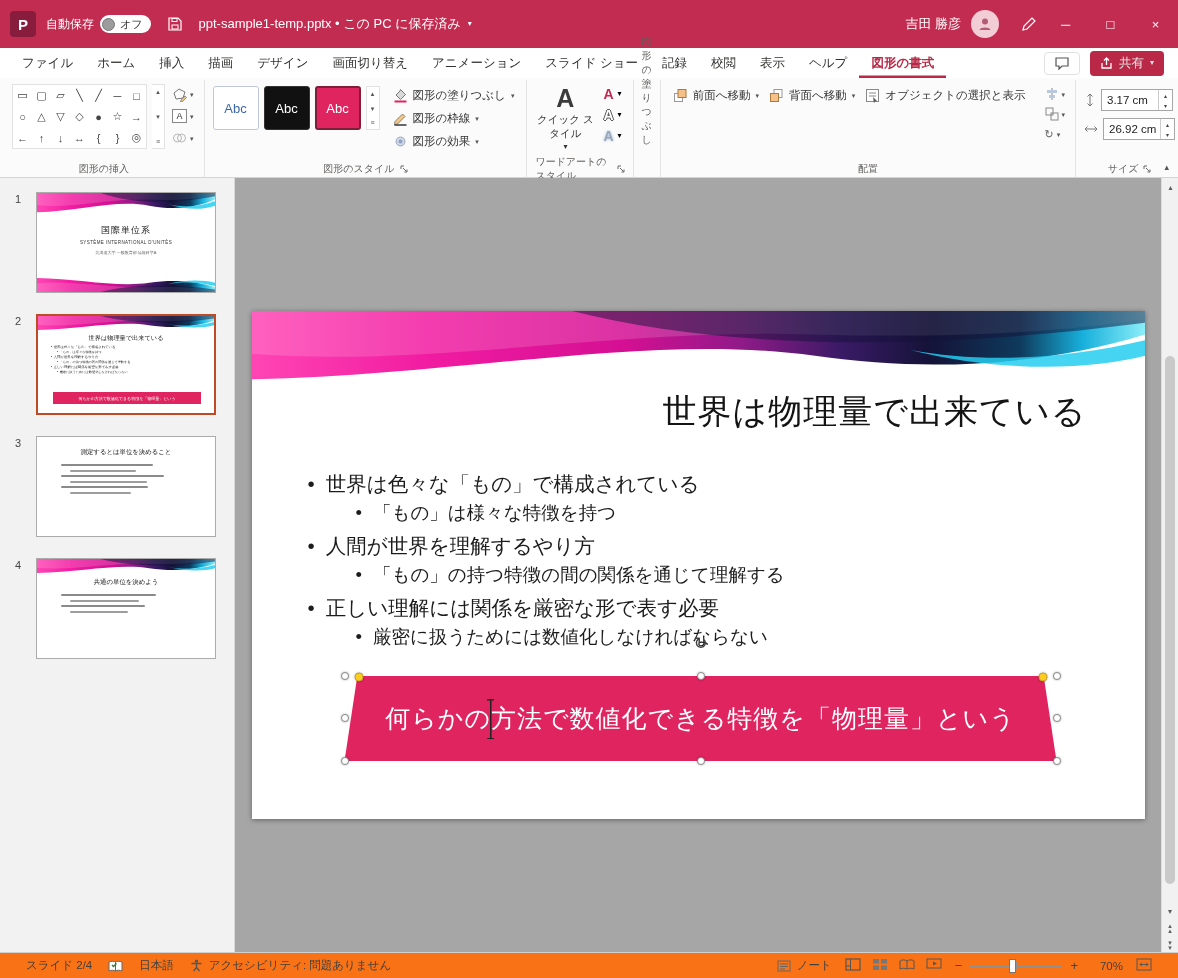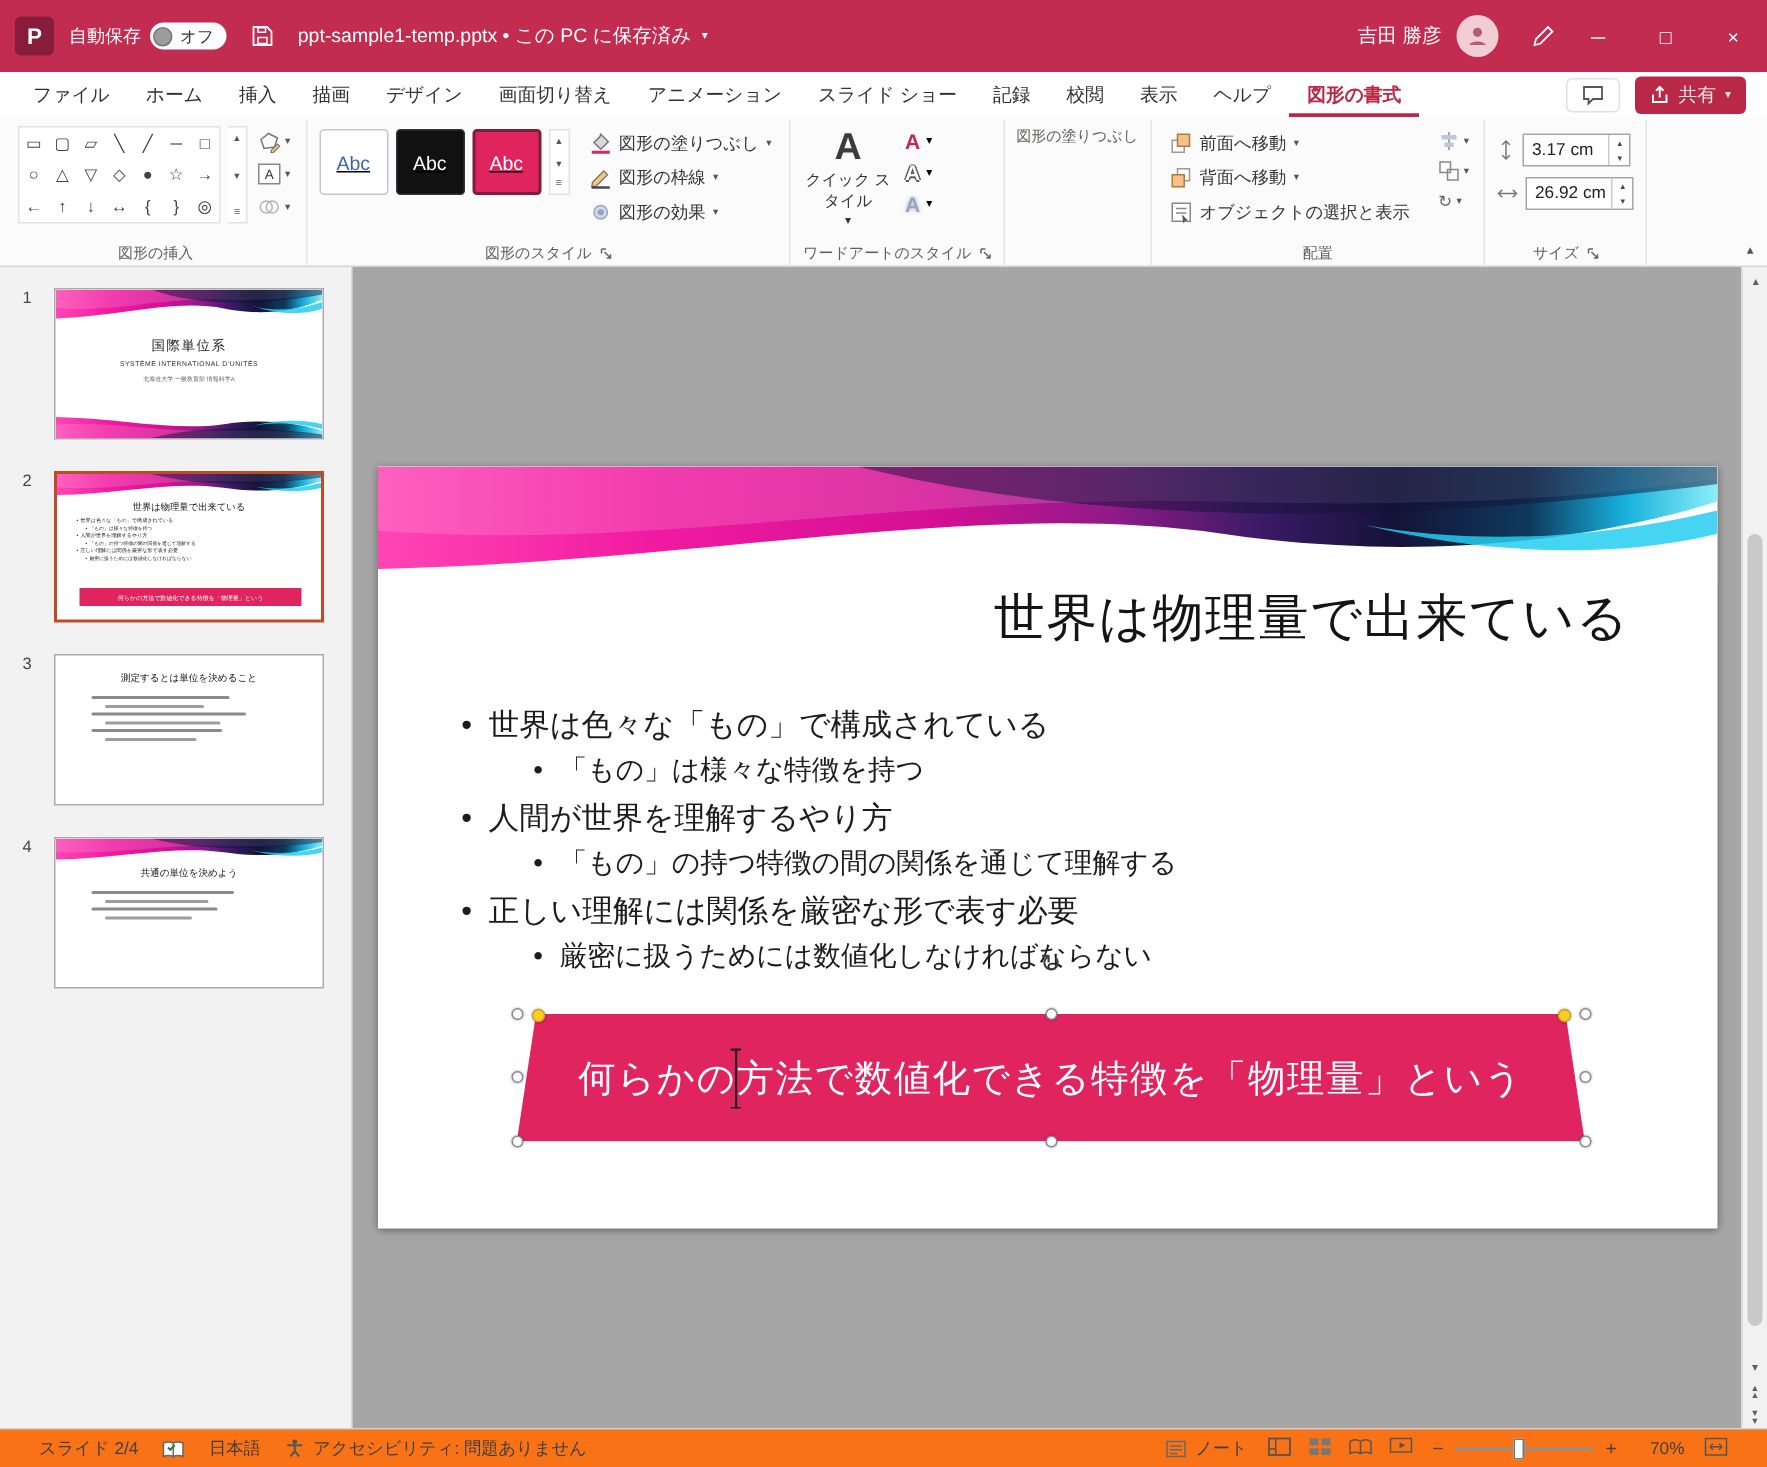--- a/index.html
+++ b/index.html
@@ -38,38 +38,38 @@
   .ribbon { flex:0 0 100px; background:#fbfbfb; border-bottom:1px solid #d4d4d4; display:flex; padding:2px 2px 0 4px; position:relative; }
   .rgroup { display:flex; flex-direction:column; padding:2px 8px 0; border-right:1px solid #e3e3e3; }
   .g-body { flex:1; display:flex; align-items:flex-start; gap:5px; }
   .g-label { height:17px; display:flex; align-items:center; justify-content:center; font-size:10px; color:#605e5c; gap:5px; }
   .shape-grid { display:grid; grid-template-columns:repeat(7,19px); grid-auto-rows:21px; border:1px solid #e2e2e2; background:#fff; margin-top:2px; }
   .shape-cell { display:flex; align-items:center; justify-content:center; font-size:11px; color:#444; }
   .mini-scroll { width:13px; height:65px; display:flex; flex-direction:column; justify-content:space-between; align-items:center; margin-top:2px; border:1px solid #e2e2e2; border-left:none; background:#fff; font-size:7px; color:#555; padding:3px 0; }
   .stack-col { display:flex; flex-direction:column; gap:4px; margin-top:3px; }
   .stack-row { display:flex; align-items:center; gap:3px; height:18px; padding:0 2px; font-size:9px; color:#444; }
   .tb-box { width:15px; height:14px; border:1px solid #888; background:#fff; font-size:9px; color:#333; display:flex; align-items:center; justify-content:center; }
-  .style-tiles { display:flex; gap:5px; margin-top:4px;text-decoration:underline; }
+  .style-tiles { display:flex; gap:5px; margin-top:4px; }
   .tile { width:46px; height:44px; border-radius:3px; display:flex; align-items:center; justify-content:center; font-size:13px; border:1px solid #bfc8d6; background:#fff; color:#3c66a4; }
   .tile2 { background:#111; color:#fff; border-color:#333; }
   .tile3 { background:var(--callout_red); color:#fff; border:2px solid #7e1f3a; }
   .tile-scroll { width:14px; height:44px; margin-top:4px; display:flex; flex-direction:column; justify-content:space-between; align-items:center; border:1px solid #e2e2e2; background:#fff; font-size:7px; color:#555; padding:3px 0; }
   .ss-rows { display:flex; flex-direction:column; gap:2px; margin:3px 0 0 4px; }
   .rrow { display:flex; align-items:center; gap:5px; font-size:11.5px; color:#333; height:21px; padding:0 4px; white-space:nowrap; }
   .rrow .chev, .stack-row .chev { font-size:7px; color:#555; }
   .big-btn { display:flex; flex-direction:column; align-items:center; width:60px; margin-top:3px; font-size:10.5px; color:#333; text-align:center; gap:2px; }
   .big-a { font-size:25px; font-weight:bold; color:#3b3b3b; line-height:26px; position:relative; }
   .wa-col { display:flex; flex-direction:column; gap:1px; margin-top:2px; }
   .wa-row { display:flex; align-items:center; gap:4px; height:20px; padding:0 3px; }
   .wa { font-size:14px; font-weight:bold; line-height:16px; }
   .wa1 { color:#c22850; }
   .wa2 { color:#fff; text-shadow:1px 0 #555,-1px 0 #555,0 1px #555,0 -1px #555; }
   .wa3 { color:#9aa7b8; text-shadow:0 0 3px #9ab6d8; }
   .alt-btn { display:flex; flex-direction:column; align-items:center; width:58px; margin-top:4px; font-size:10.5px; color:#333; text-align:center; gap:3px; }
-  .arr-rows { display:flex; flex-direction:column; gap:2px; margin-top:3px; }
+  .arr-rows { display:flex; flex-direction:row; gap:2px; margin-top:3px; }
   .arr-mini { display:flex; flex-direction:column; gap:2px; margin:3px 0 0 8px; }
   .size-rows { display:flex; flex-direction:column; gap:7px; margin-top:7px; }
   .size-row { display:flex; align-items:center; gap:5px; }
   .spin { display:flex; border:1px solid #a6a6a6; background:#fff; height:22px; align-items:stretch; }
   .spin-val { width:56px; font-size:11.5px; padding:4px 0 0 5px; color:#222; }
   .stepper { width:14px; border-left:1px solid #ccc; display:flex; flex-direction:column; }
   .stepper span { flex:1; font-size:6px; display:flex; align-items:center; justify-content:center; color:#444; }
   .collapse-chev { position:absolute; right:9px; bottom:5px; font-size:9px; color:#555; }
   .launcher { display:inline-flex; }
 

